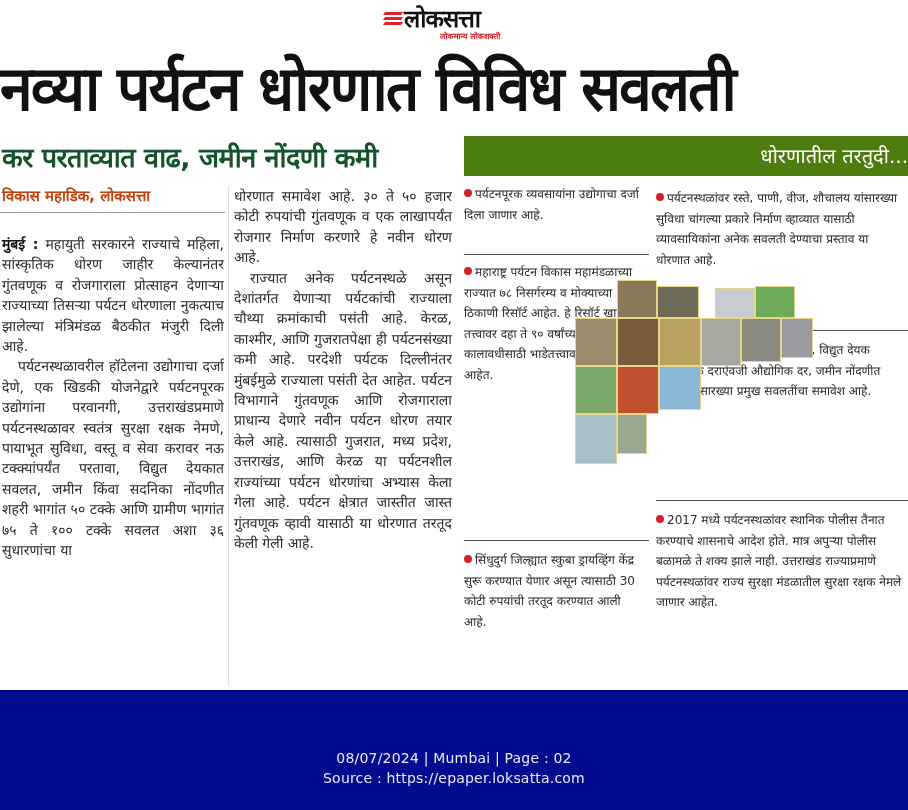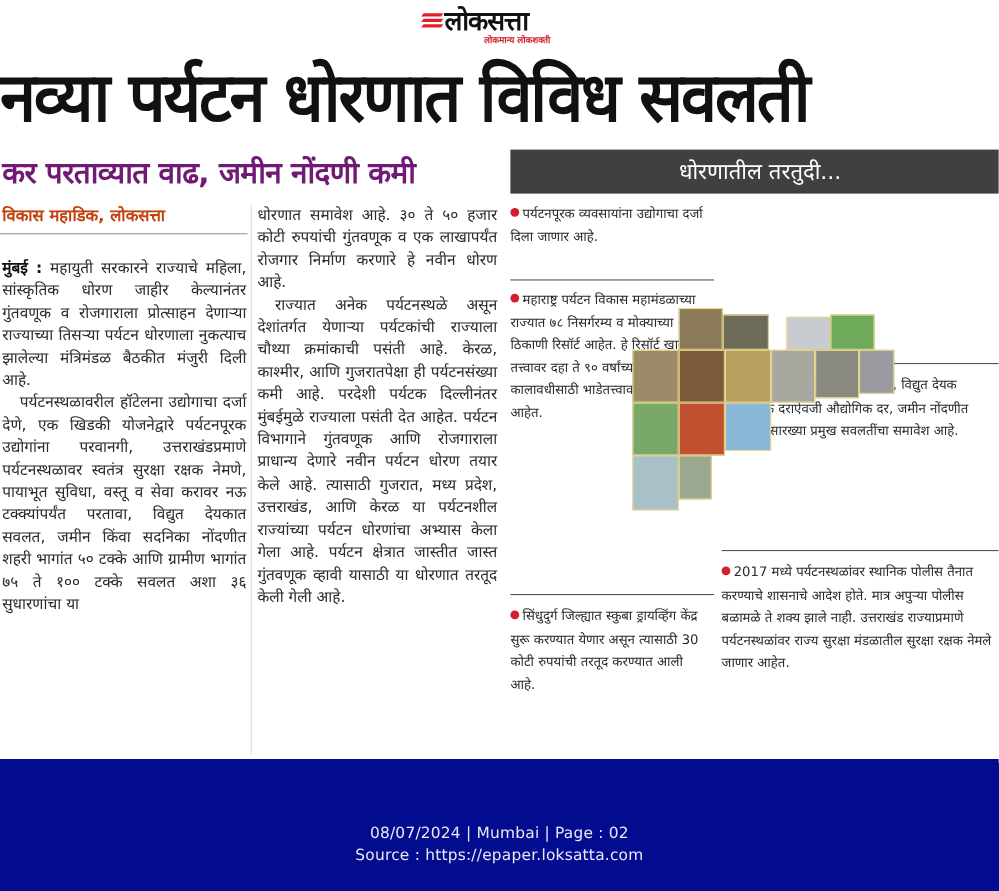--- a/index.html
+++ b/index.html
@@ -12,37 +12,37 @@
     .masthead { position: absolute; left: 384px; top: 4px; width: 150px; height: 40px; }
     .mast-stripes { position: absolute; left: 0; top: 8px; width: 18px; height: 16px; }
     .mast-stripes span { display: block; height: 3px; margin-bottom: 2px; background: #e0202a; transform: skewX(-35deg); }
     .mast-name { position: absolute; left: 20px; top: 0px; font-family: "DejaVu Sans", sans-serif; font-weight: bold; font-size: 24px; color: #111; letter-spacing: -1px; line-height: 30px; }
     .mast-tag { position: absolute; left: 56px; top: 28px; font-size: 8px; color: #d0202a; font-weight: bold; line-height: 10px; text-align: center; }
 
     
     .headline { position: absolute; left: 0; top: 50px; width: 908px; height: 78px; font-family: "DejaVu Sans", sans-serif; font-weight: bold; font-size: 62px; line-height: 78px; color: #111; white-space: nowrap; letter-spacing: -2px; transform: scaleX(0.95); transform-origin: left center; }
 
     
-    .subhead { position: absolute; left: 2px; top: 140px; width: 455px; font-size: 27px; line-height: 36px; color: #701a75; white-space: nowrap; letter-spacing: -0.5px; }
+    .subhead { position: absolute; left: 2px; top: 140px; width: 455px; font-size: 27px; line-height: 36px; color: #14532d; white-space: nowrap; letter-spacing: -0.5px; }
 
     
     .byline { position: absolute; left: 2px; top: 186px; width: 220px; font-weight: bold; font-size: 15px; line-height: 20px; color: #c2410c; white-space: nowrap; }
     .byline-rule { position: absolute; left: 0; top: 212px; width: 225px; height: 1px; background: #999; }
 
     
     .col { position: absolute; font-size: 14px; line-height: 20.4px; color: #2a2a2a; text-align: justify; }
     .col p { margin-bottom: 0; }
     .col1 { left: 2px; top: 234px; width: 222px; }
     .col2 { left: 234px; top: 186px; width: 218px; }
     .dateline { font-weight: bold; color: #111; }
     .indent { text-indent: 16px; }
     .col-divider { position: absolute; left: 228px; top: 186px; width: 1px; height: 500px; background: #ddd; }
 
     
-    .box-header { position: absolute; left: 464px; top: 136px; width: 444px; height: 40px; background: #404040; color: #fff; font-size: 20px; line-height: 40px; text-align: center; padding-left: 10px; }
+    .box-header { position: absolute; left: 464px; top: 136px; width: 444px; height: 40px; background: #4d7c0f; color: #fff; font-size: 20px; line-height: 40px; text-align: right; padding-left: 10px; }
 
     
     .bullet-item { position: absolute; font-size: 12px; line-height: 20.5px; color: #2a2a2a; }
     .bullet { display: inline-block; width: 8px; height: 8px; border-radius: 50%; background: #d0202a; margin-right: 3px; vertical-align: 1px; }
     .bi1 { left: 464px; top: 184px; width: 180px; }
     .bi2 { left: 464px; top: 262px; width: 175px; }
     .bi3 { left: 464px; top: 550px; width: 180px; }
     .bi4 { left: 656px; top: 188px; width: 250px; }
     .bi5 { left: 656px; top: 340px; width: 252px; }
     .bi6 { left: 656px; top: 510px; width: 250px; }
@@ -93,20 +93,21 @@
   <div class="box-header">धोरणातील तरतुदी...</div>
 
   <div class="bullet-item bi1"><span class="bullet"></span><span>पर्यटनपूरक व्यवसायांना उद्योगाचा दर्जा दिला जाणार आहे.</span></div>
   <div class="rule" style="left:464px;top:254px;width:185px;"></div>
 
   <div class="bullet-item bi2"><span class="bullet"></span><span>महाराष्ट्र पर्यटन विकास महामंडळाच्या राज्यात ७८ निसर्गरम्य व मोक्याच्या ठिकाणी रिसॉर्ट आहेत. हे रिसॉर्ट खासगी तत्त्वावर दहा ते ९० वर्षांच्या कालावधीसाठी भाडेतत्त्वावर दिली जाणार आहेत.</span></div>
   <div class="rule" style="left:464px;top:540px;width:185px;"></div>
 
   <div class="bullet-item bi3"><span class="bullet"></span><span>सिंधुदुर्ग जिल्ह्यात स्कुबा ड्रायव्हिंग केंद्र सुरू करण्यात येणार असून त्यासाठी 30 कोटी रुपयांची तरतूद करण्यात आली आहे.</span></div>
 
+  <div class="bullet-item bi4"><span class="bullet"></span><span>पर्यटनस्थळांवर रस्ते, पाणी, वीज, शौचालय यांसारख्या सुविधा चांगल्या प्रकारे निर्माण व्हाव्यात यासाठी व्यावसायिकांना अनेक सवलती देण्याचा प्रस्ताव या धोरणात आहे.</span></div>
   <div class="rule" style="left:800px;top:330px;width:108px;"></div>
 
   <div class="bullet-item bi5"><span class="bullet"></span><span>नऊ टक्क्यांपर्यंत जीएसटी परतावा, विद्युत देयक वाणिज्यिक दराऐवजी औद्योगिक दर, जमीन नोंदणीत सवलत यांसारख्या प्रमुख सवलतींचा समावेश आहे.</span></div>
   <div class="rule" style="left:656px;top:500px;width:252px;"></div>
 
   <div class="bullet-item bi6"><span class="bullet"></span><span>2017 मध्ये पर्यटनस्थळांवर स्थानिक पोलीस तैनात करण्याचे शासनाचे आदेश होते. मात्र अपुऱ्या पोलीस बळामळे ते शक्य झाले नाही. उत्तराखंड राज्याप्रमाणे पर्यटनस्थळांवर राज्य सुरक्षा मंडळातील सुरक्षा रक्षक नेमले जाणार आहेत.</span></div>
 
   <div class="map">
     <div class="tile" style="left:42px;top:0;width:40px;height:38px;background:#8a7a5a;"></div>
     <div class="tile" style="left:82px;top:6px;width:42px;height:32px;background:#6e6a58;"></div>

